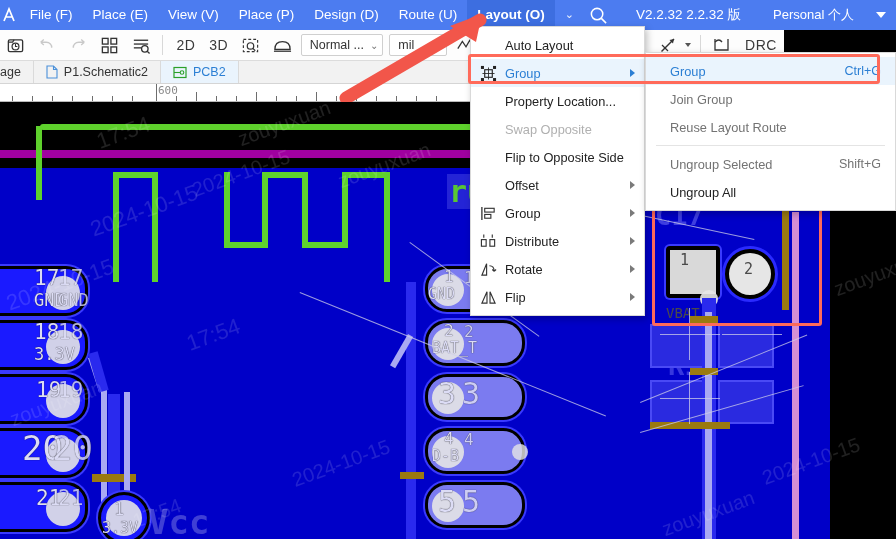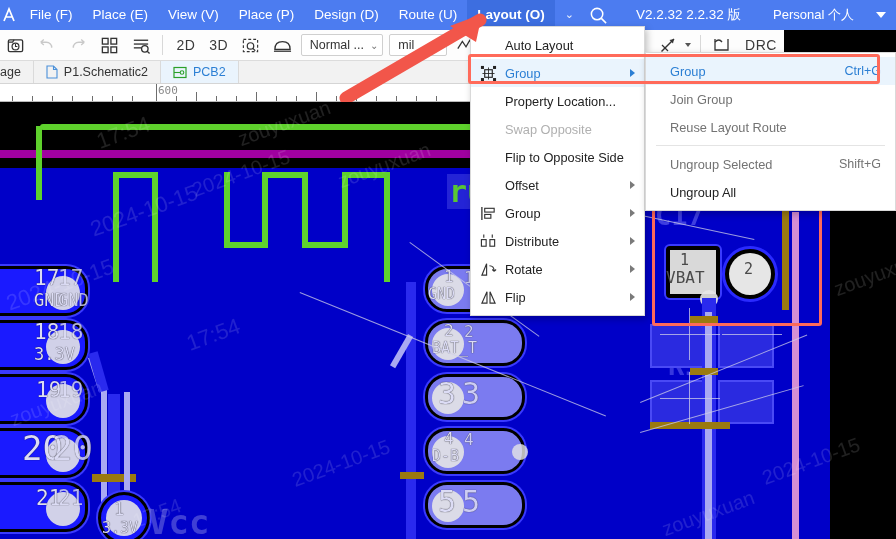--- a/index.html
+++ b/index.html
@@ -282,21 +282,21 @@
       <div class="silk" style="left:655px;top:98px;font-size:27px;opacity:.45;">C17</div>
       <div class="silk" style="left:668px;top:248px;font-size:27px;opacity:.4;">R18</div>
       <div class="silk" style="left:655px;top:280px;font-size:27px;opacity:.45;">R17</div>
 
       <div style="position:absolute;left:650px;top:222px;width:56px;height:44px;background:#2a2ae0;border:2px solid #4a4af5;"></div>
       <div style="position:absolute;left:718px;top:222px;width:56px;height:44px;background:#2a2ae0;border:2px solid #4a4af5;"></div>
       <div style="position:absolute;left:650px;top:278px;width:56px;height:44px;background:#2a2ae0;border:2px solid #4a4af5;"></div>
       <div style="position:absolute;left:718px;top:278px;width:56px;height:44px;background:#2a2ae0;border:2px solid #4a4af5;"></div>
 
       <div class="pad-oval" style="left:666px;top:144px;width:54px;height:52px;border-radius:4px;background:#d9d9d9;border:4px solid #000;box-shadow:0 0 0 2px #3a3aff;"></div>
-      <div class="pad-num" style="left:680px;top:150px;font-size:15px;line-height:17px;color:#4a4a4a;text-shadow:none;">1<br><span style="font-size:16px;margin-left:-14px;display:inline-block;">VBAT</span></div>
+      <div class="pad-num" style="left:680px;top:150px;font-size:15px;line-height:17px;color:#4a4a4a;text-shadow:none;">1<br><span style="font-size:14px;margin-left:-14px;display:inline-block;margin-top:36px;">VBAT</span></div>
 
       <div class="pad-oval" style="left:722px;top:144px;width:56px;height:56px;border-radius:50%;background:#000;border:3px solid #2a2aff;box-shadow:none;"></div>
       <div class="pad-hole" style="left:729px;top:151px;width:42px;height:42px;opacity:1;"></div>
       <div class="pad-num" style="left:744px;top:158px;font-size:15px;color:#4a4a4a;text-shadow:none;">2</div>
 
       <div class="pad-hole" style="left:700px;top:188px;width:18px;height:18px;"></div>
       <div class="trace-lav" style="left:706px;top:196px;width:7px;height:30px;transform:rotate(8deg);transform-origin:0 0;"></div>
       <div class="trace-blue" style="left:702px;top:196px;width:14px;height:241px;"></div>
       <div class="trace-lav" style="left:705px;top:210px;width:7px;height:227px;"></div>
       <div class="trace-gold" style="left:690px;top:214px;width:28px;height:7px;"></div>

